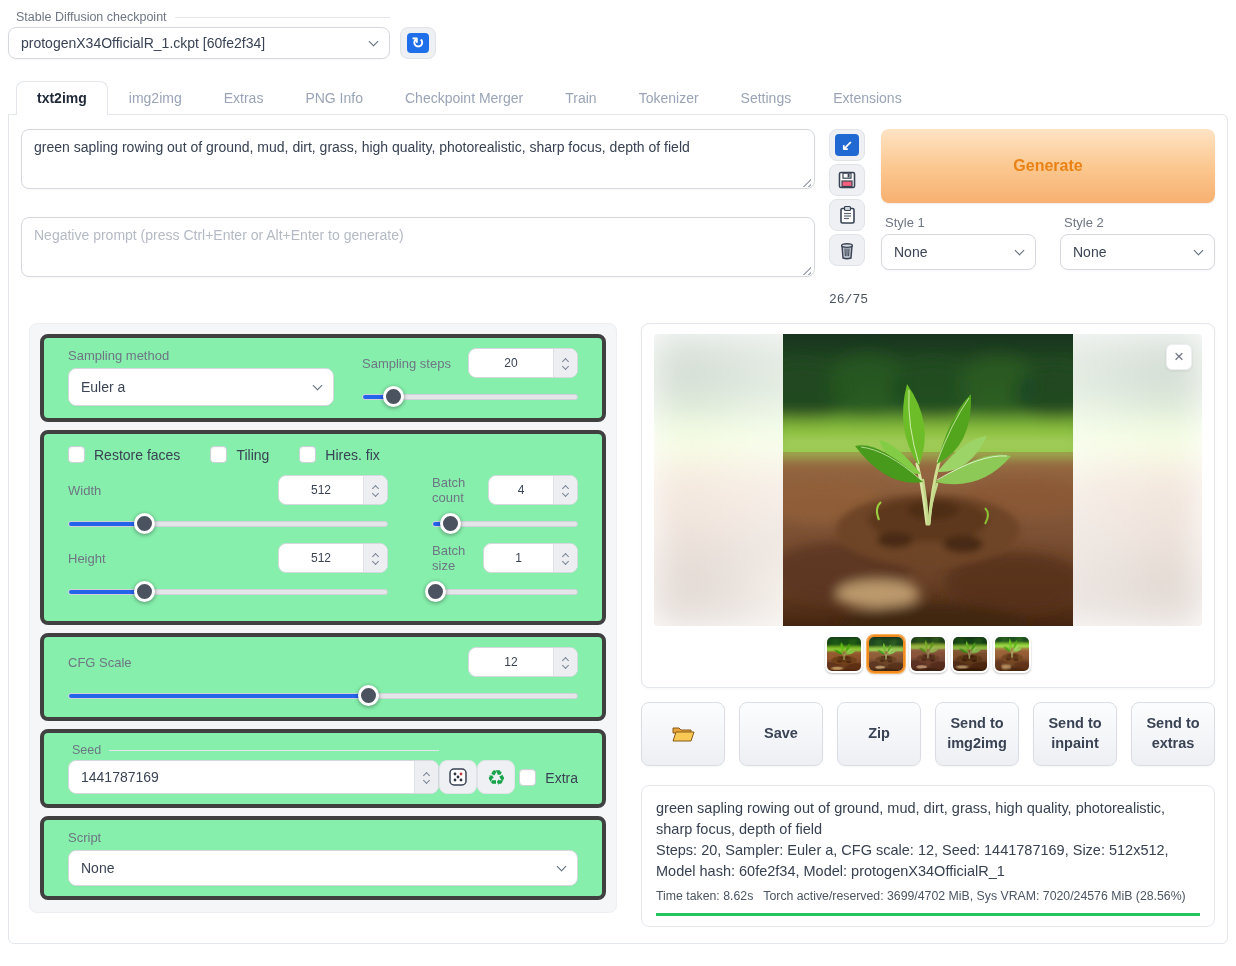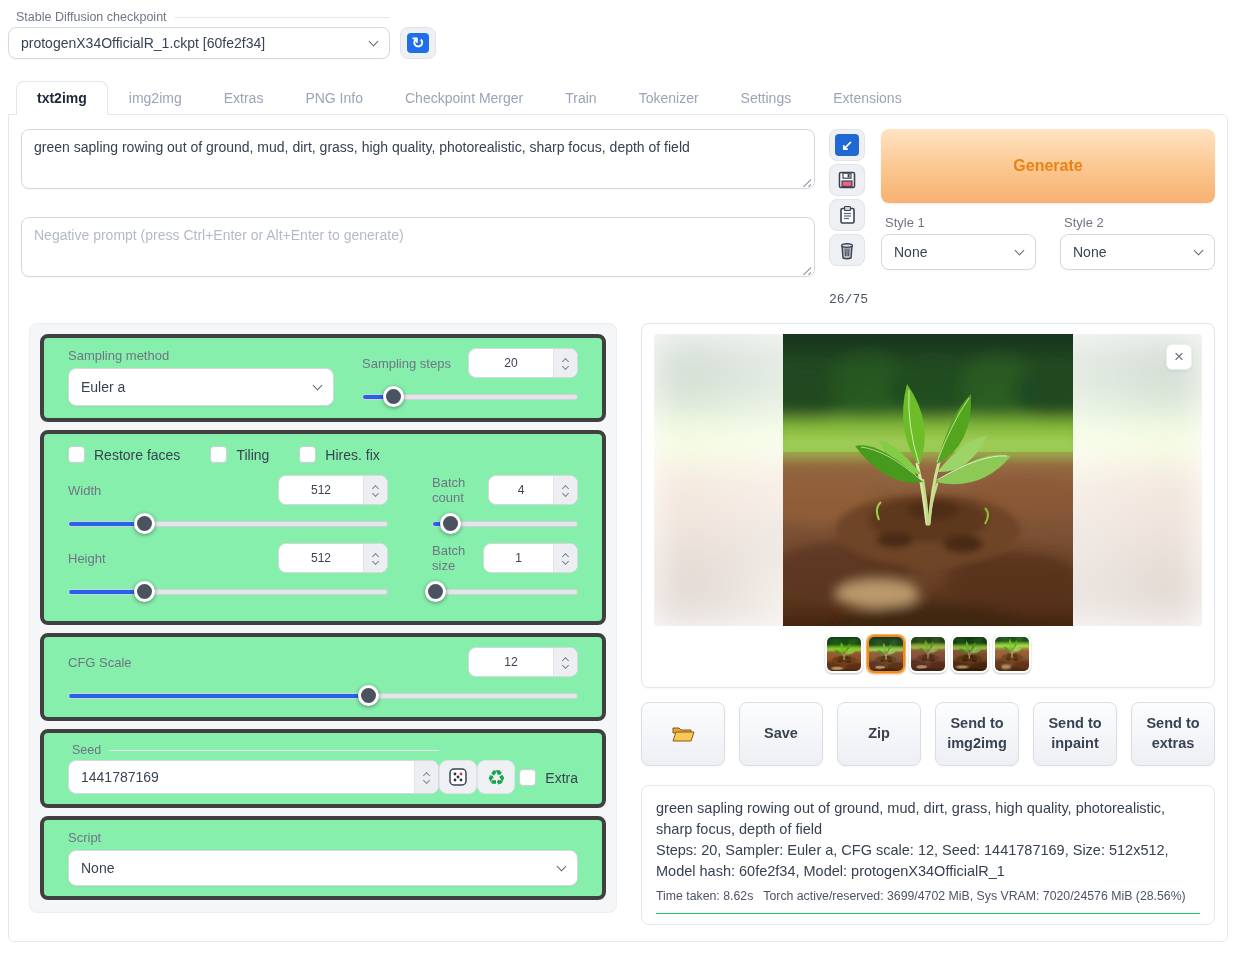--- a/index.html
+++ b/index.html
@@ -136,21 +136,21 @@
     flex:1; height:64px; border:1px solid #dadee4; border-radius:8px; cursor:pointer;
     background:linear-gradient(180deg,#fcfdfe,#edeff3);
     font-family:"Liberation Sans",sans-serif; font-size:14.5px; font-weight:bold; color:#3a4354;
     display:flex; align-items:center; justify-content:center; text-align:center; line-height:1.35; padding:4px 8px;
     box-shadow:0 1px 2px rgba(0,0,0,.04);
   }
 
   .info-card { background:#fff; border:1px solid #e3e6ea; border-radius:8px; margin-top:19px; padding:12px 14px 10px 14px; }
   .info-prompt { font-size:14.5px; color:#374151; line-height:1.45; }
   .info-params { font-size:14.5px; color:#374151; line-height:1.45; }
-  .info-perf { font-size:12.3px; color:#4b5563; margin-top:7px; padding-bottom:2px; border-bottom:1px solid #22c55e; padding-bottom:10px; }
+  .info-perf { font-size:12.3px; color:#4b5563; margin-top:7px; padding-bottom:2px; border-bottom:3px solid #22c55e; padding-bottom:10px; }
   .info-perf .gap { display:inline-block; width:10px; }
 
   
   .footer { margin-top:24px; text-align:center; padding-bottom:14px; }
   .flinks { display:flex; justify-content:center; align-items:center; gap:14px; font-size:14.5px; color:#374151; }
   .flink { cursor:pointer; }
   .fdot { color:#9aa3b2; font-size:11px; }
 </style>
 </head>
 <body>

